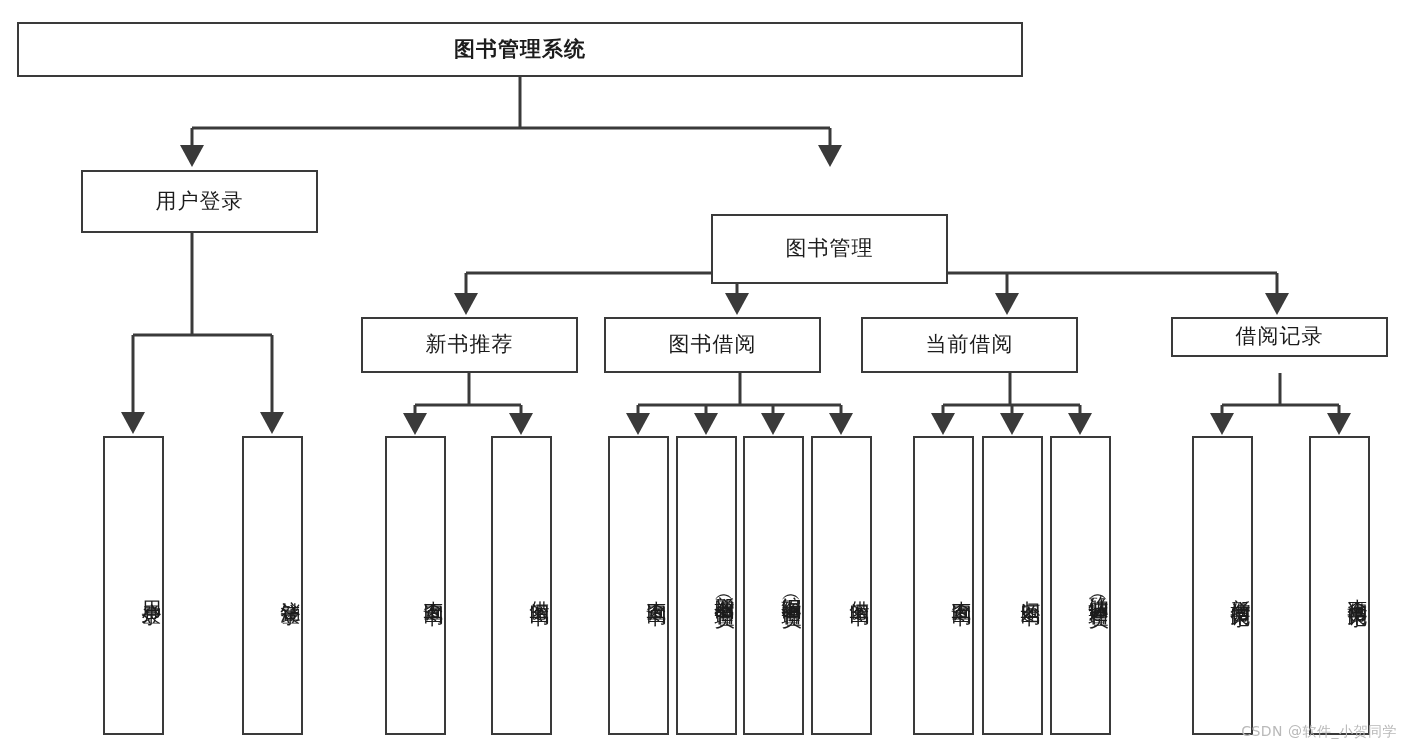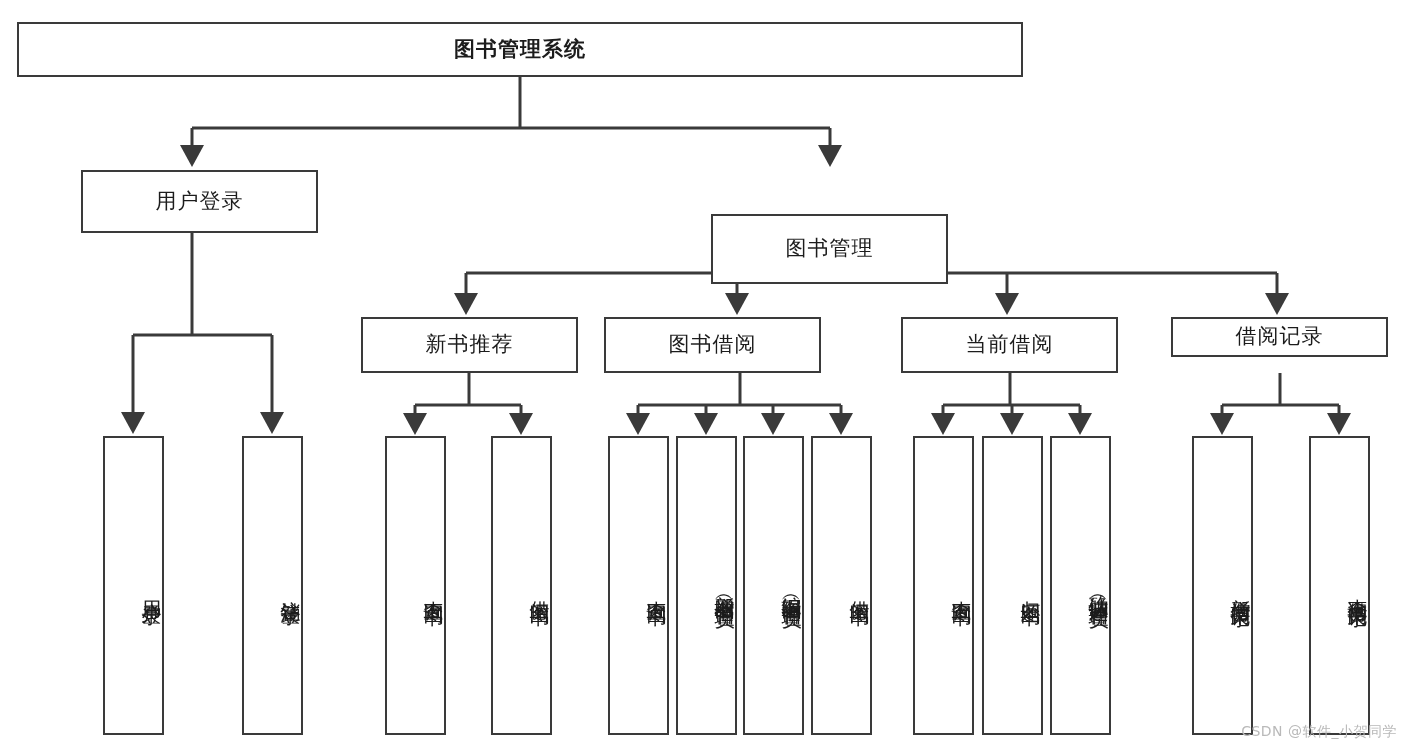--- a/index.html
+++ b/index.html
@@ -118,21 +118,21 @@
     </g>
   </svg>
 
   <div class="node-box node-h" style="left:17px; top:22px; width:1006px; height:55px;font-weight:bold;">图书管理系统</div>
 
   <div class="node-box node-h" style="left:81px; top:170px; width:237px; height:63px;">用户登录</div>
   <div class="node-box node-h" style="left:711px; top:170px; width:237px; height:70px;margin-top:44px;">图书管理</div>
 
   <div class="node-box node-h" style="left:361px; top:317px; width:217px; height:56px;">新书推荐</div>
   <div class="node-box node-h" style="left:604px; top:317px; width:217px; height:56px;">图书借阅</div>
-  <div class="node-box node-h" style="left:901px; top:317px; width:217px; height:56px;">当前借阅</div>
+  <div class="node-box node-h" style="left:861px; top:317px; width:217px; height:56px;">当前借阅</div>
   <div class="node-box node-h" style="left:1171px; top:317px; width:217px; height:40px;">借阅记录</div>
 
   <div class="node-box node-v" style="left:103px; top:436px; width:61px; height:299px;">用户登录</div>
   <div class="node-box node-v" style="left:242px; top:436px; width:61px; height:299px;">注销登录</div>
 
   <div class="node-box node-v" style="left:385px; top:436px; width:61px; height:299px;">查询图书</div>
   <div class="node-box node-v" style="left:491px; top:436px; width:61px; height:299px;">借阅图书</div>
 
   <div class="node-box node-v" style="left:608px; top:436px; width:61px; height:299px;">查询图书</div>
   <div class="node-box node-v" style="left:676px; top:436px; width:61px; height:299px;">新增图书（管理员）</div>

